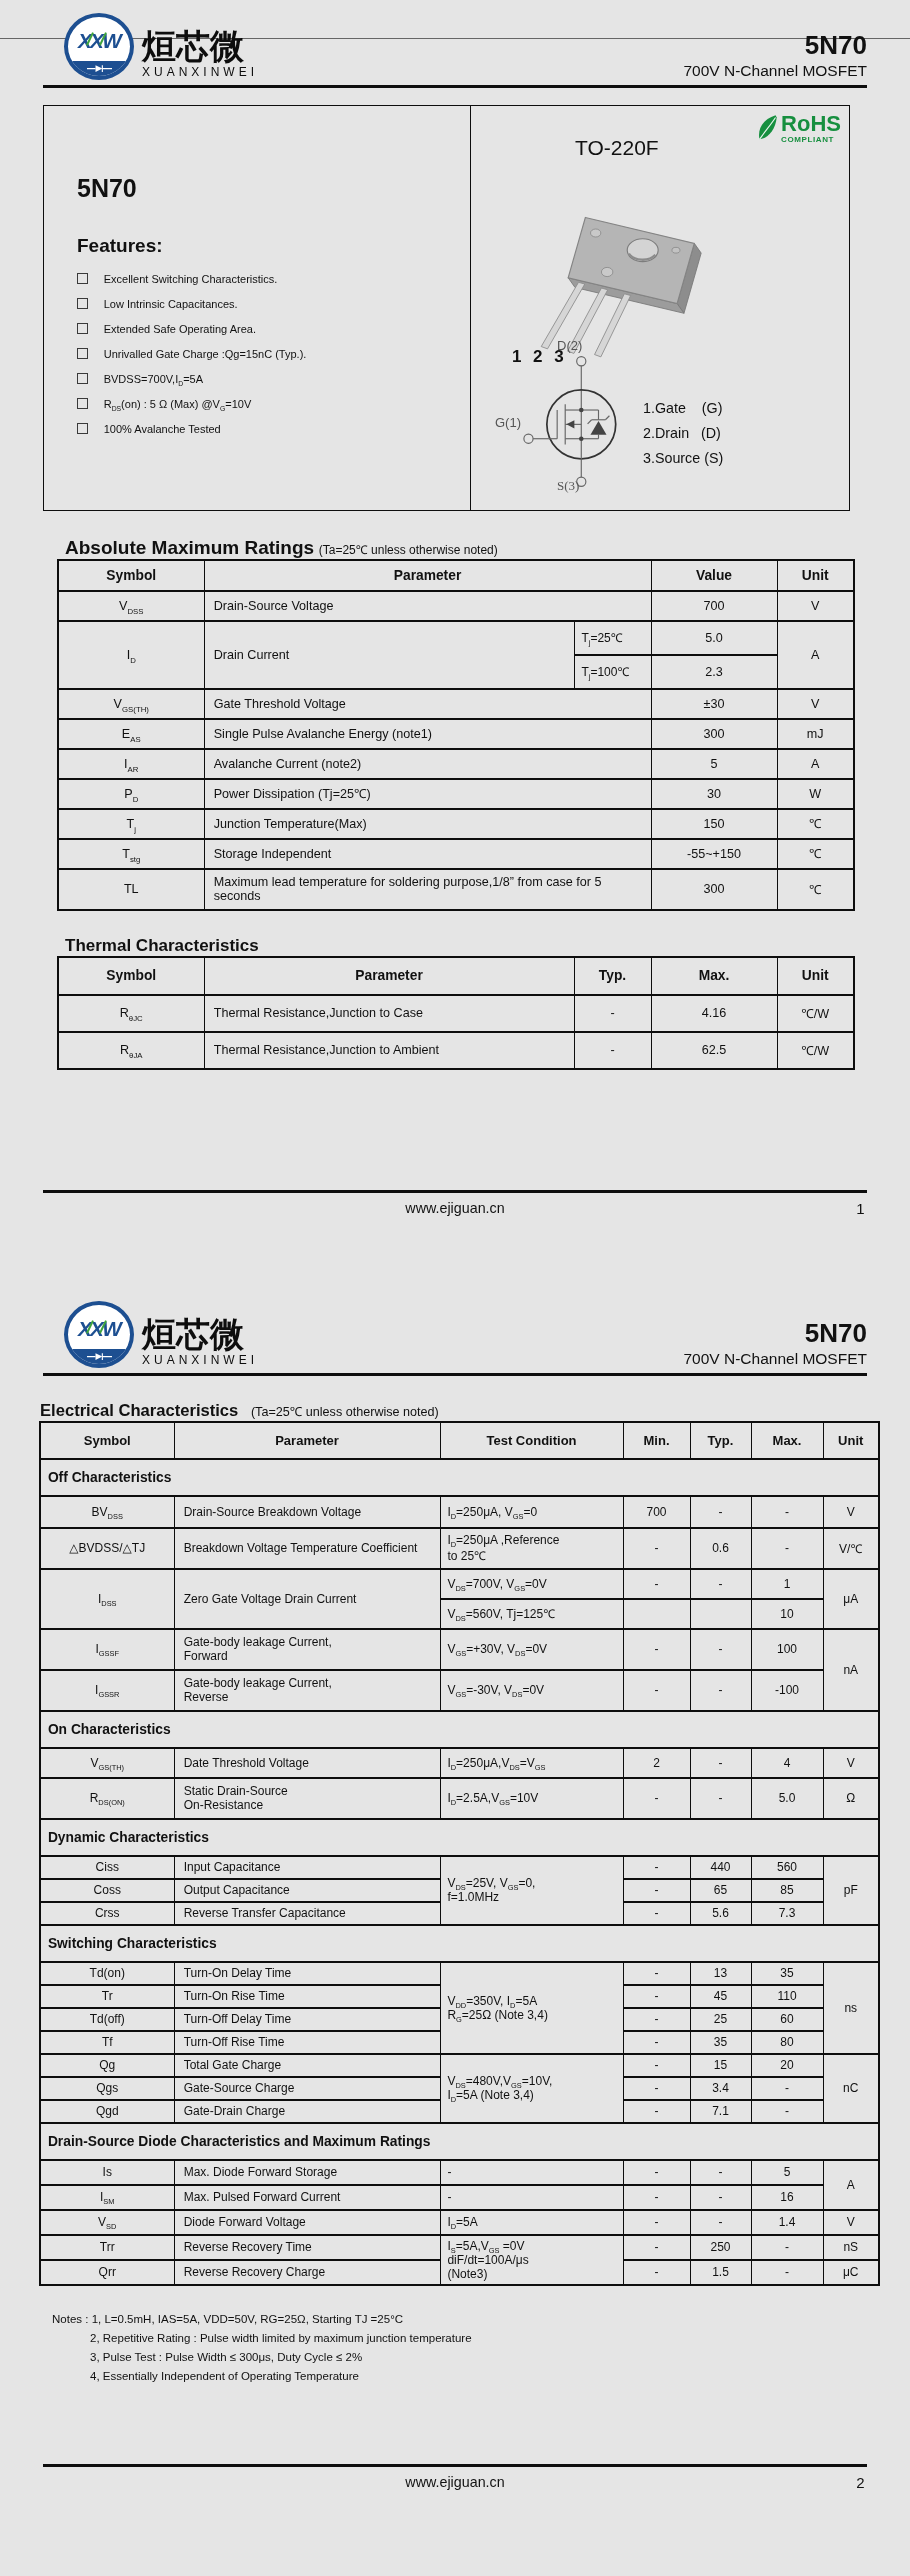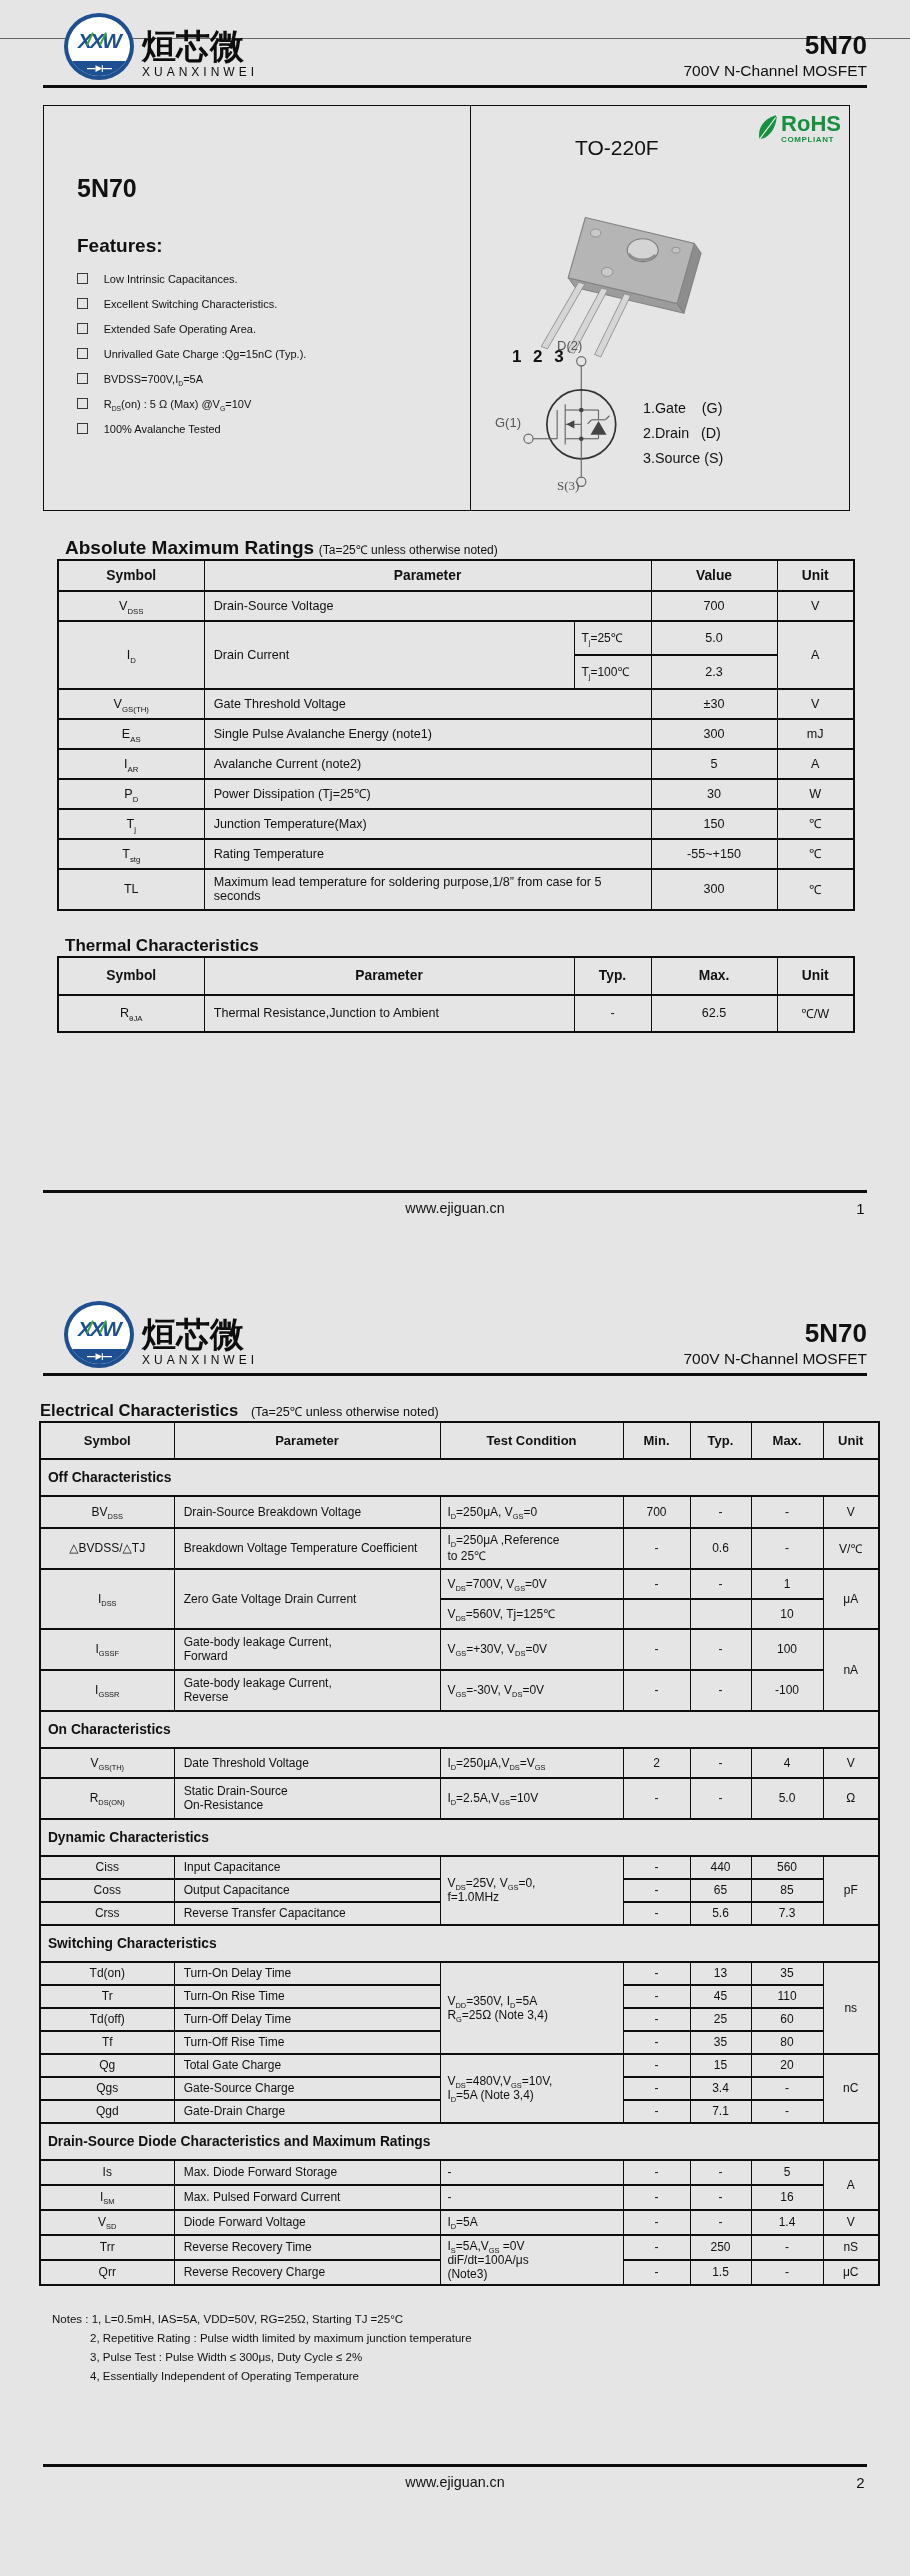--- a/index.html
+++ b/index.html
@@ -121,22 +121,22 @@
         <div class="hsub">700V N-Channel MOSFET</div>
       </div>
     </header>
     <div class="hrule"></div>
 
     <div class="ovbox">
       <div class="ovleft">
         <div class="ovpart">5N70</div>
         <div class="ftitle">Features:</div>
         <ul class="feats">
+          <li><span class="cbx"></span><span>Excellent Switching Characteristics.</span></li>
           <li><span class="cbx"></span><span>Low Intrinsic Capacitances.</span></li>
-          <li><span class="cbx"></span><span>Excellent Switching Characteristics.</span></li>
           <li><span class="cbx"></span><span>Extended Safe Operating Area.</span></li>
           <li><span class="cbx"></span><span>Unrivalled Gate Charge :Qg=15nC (Typ.).</span></li>
           <li><span class="cbx"></span><span>BVDSS=700V,I<sub>D</sub>=5A</span></li>
           <li><span class="cbx"></span><span>R<sub>DS</sub>(on) : 5 Ω (Max) @V<sub>G</sub>=10V</span></li>
           <li><span class="cbx"></span><span>100% Avalanche Tested</span></li>
         </ul>
       </div>
       <div class="ovright">
         <div class="pkgtitle">TO-220F</div>
         <div class="rohs">
@@ -263,21 +263,21 @@
         <td>W</td>
       </tr>
       <tr>
         <td>T<sub>j</sub></td>
         <td colspan="2" class="pl">Junction Temperature(Max)</td>
         <td>150</td>
         <td>℃</td>
       </tr>
       <tr>
         <td>T<sub>stg</sub></td>
-        <td colspan="2" class="pl">Rating Temperature</td>
+        <td colspan="2" class="pl">Storage Independent</td>
         <td>-55~+150</td>
         <td>℃</td>
       </tr>
       <tr class="rtl">
         <td>TL</td>
         <td colspan="2" class="pl">Maximum lead temperature for soldering purpose,1/8” from case for 5 seconds</td>
         <td>300</td>
         <td>℃</td>
       </tr>
     </tbody>
@@ -293,20 +293,27 @@
           <col style="width:126px">
           <col style="width:77px">
         </colgroup>
       <tbody>
           <tr class="rhd">
         <th>Symbol</th>
         <th>Parameter</th>
         <th>Typ.</th>
         <th>Max.</th>
         <th>Unit</th>
+      </tr>
+      <tr>
+        <td>R<sub>θJC</sub></td>
+        <td class="pl">Thermal Resistance,Junction to Case</td>
+        <td>-</td>
+        <td>4.16</td>
+        <td>℃/W</td>
       </tr>
       <tr>
         <td>R<sub>θJA</sub></td>
         <td class="pl">Thermal Resistance,Junction to Ambient</td>
         <td>-</td>
         <td>62.5</td>
         <td>℃/W</td>
       </tr>
     </tbody>
       </table>

